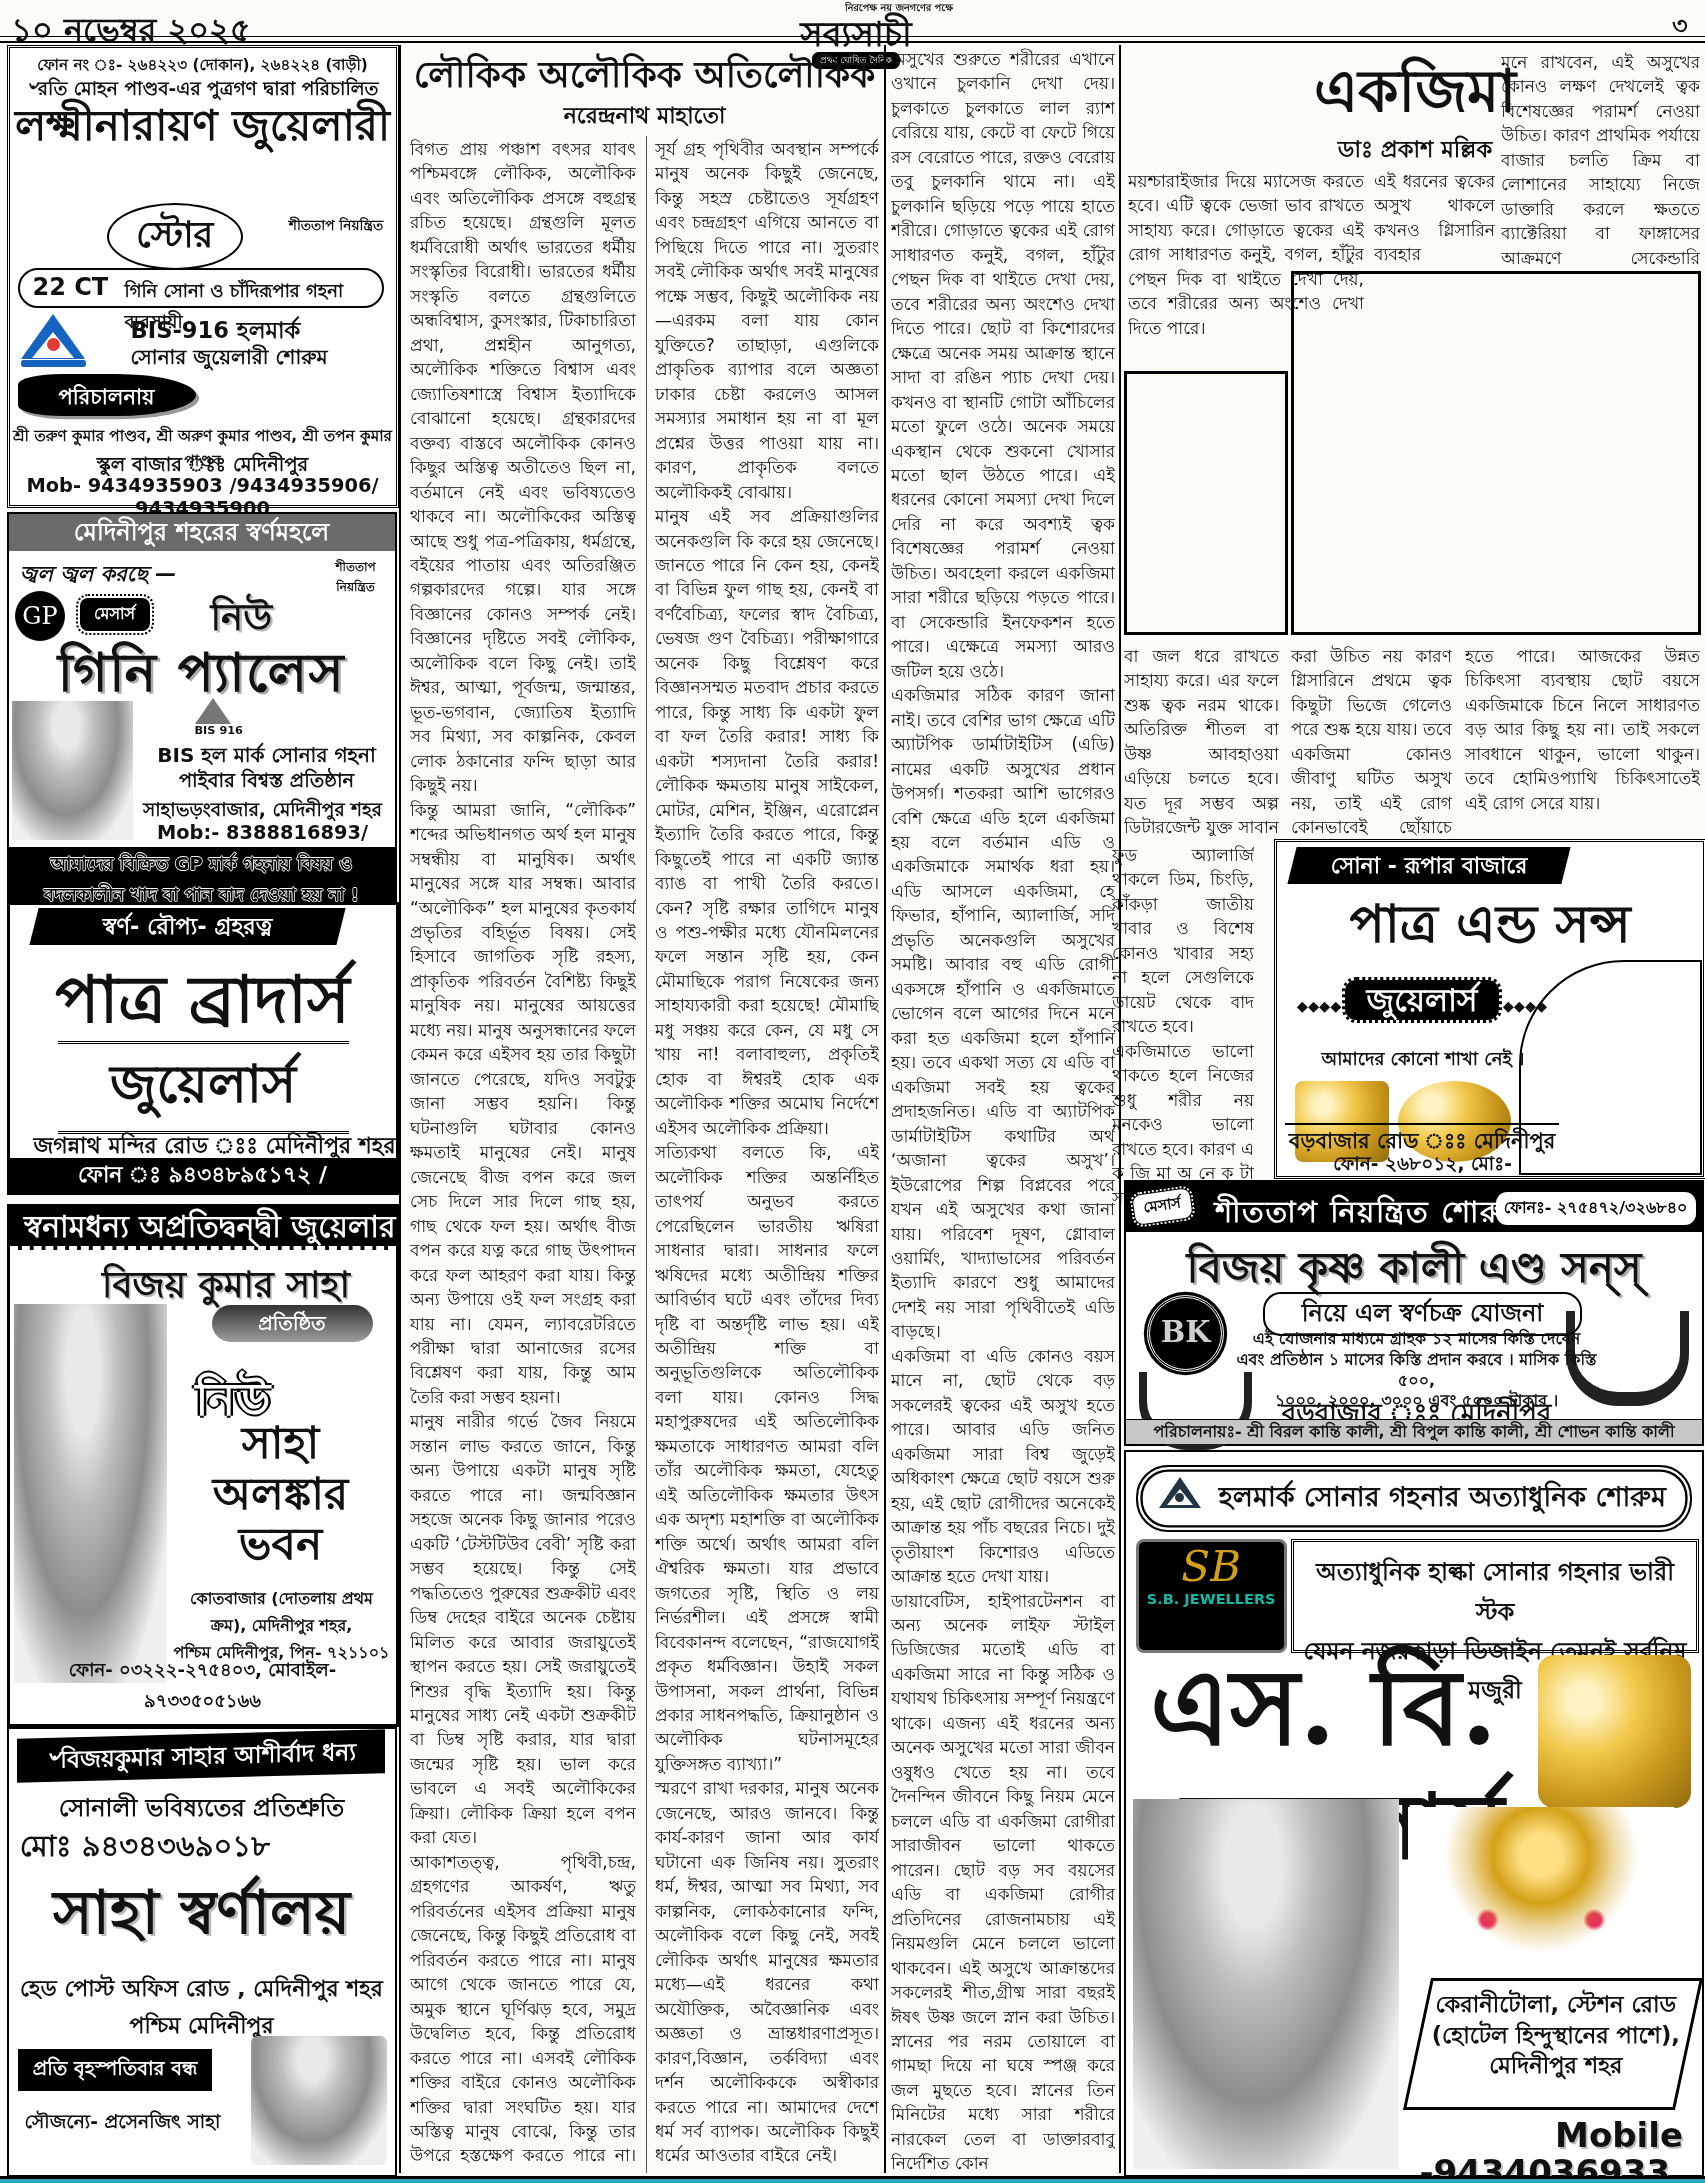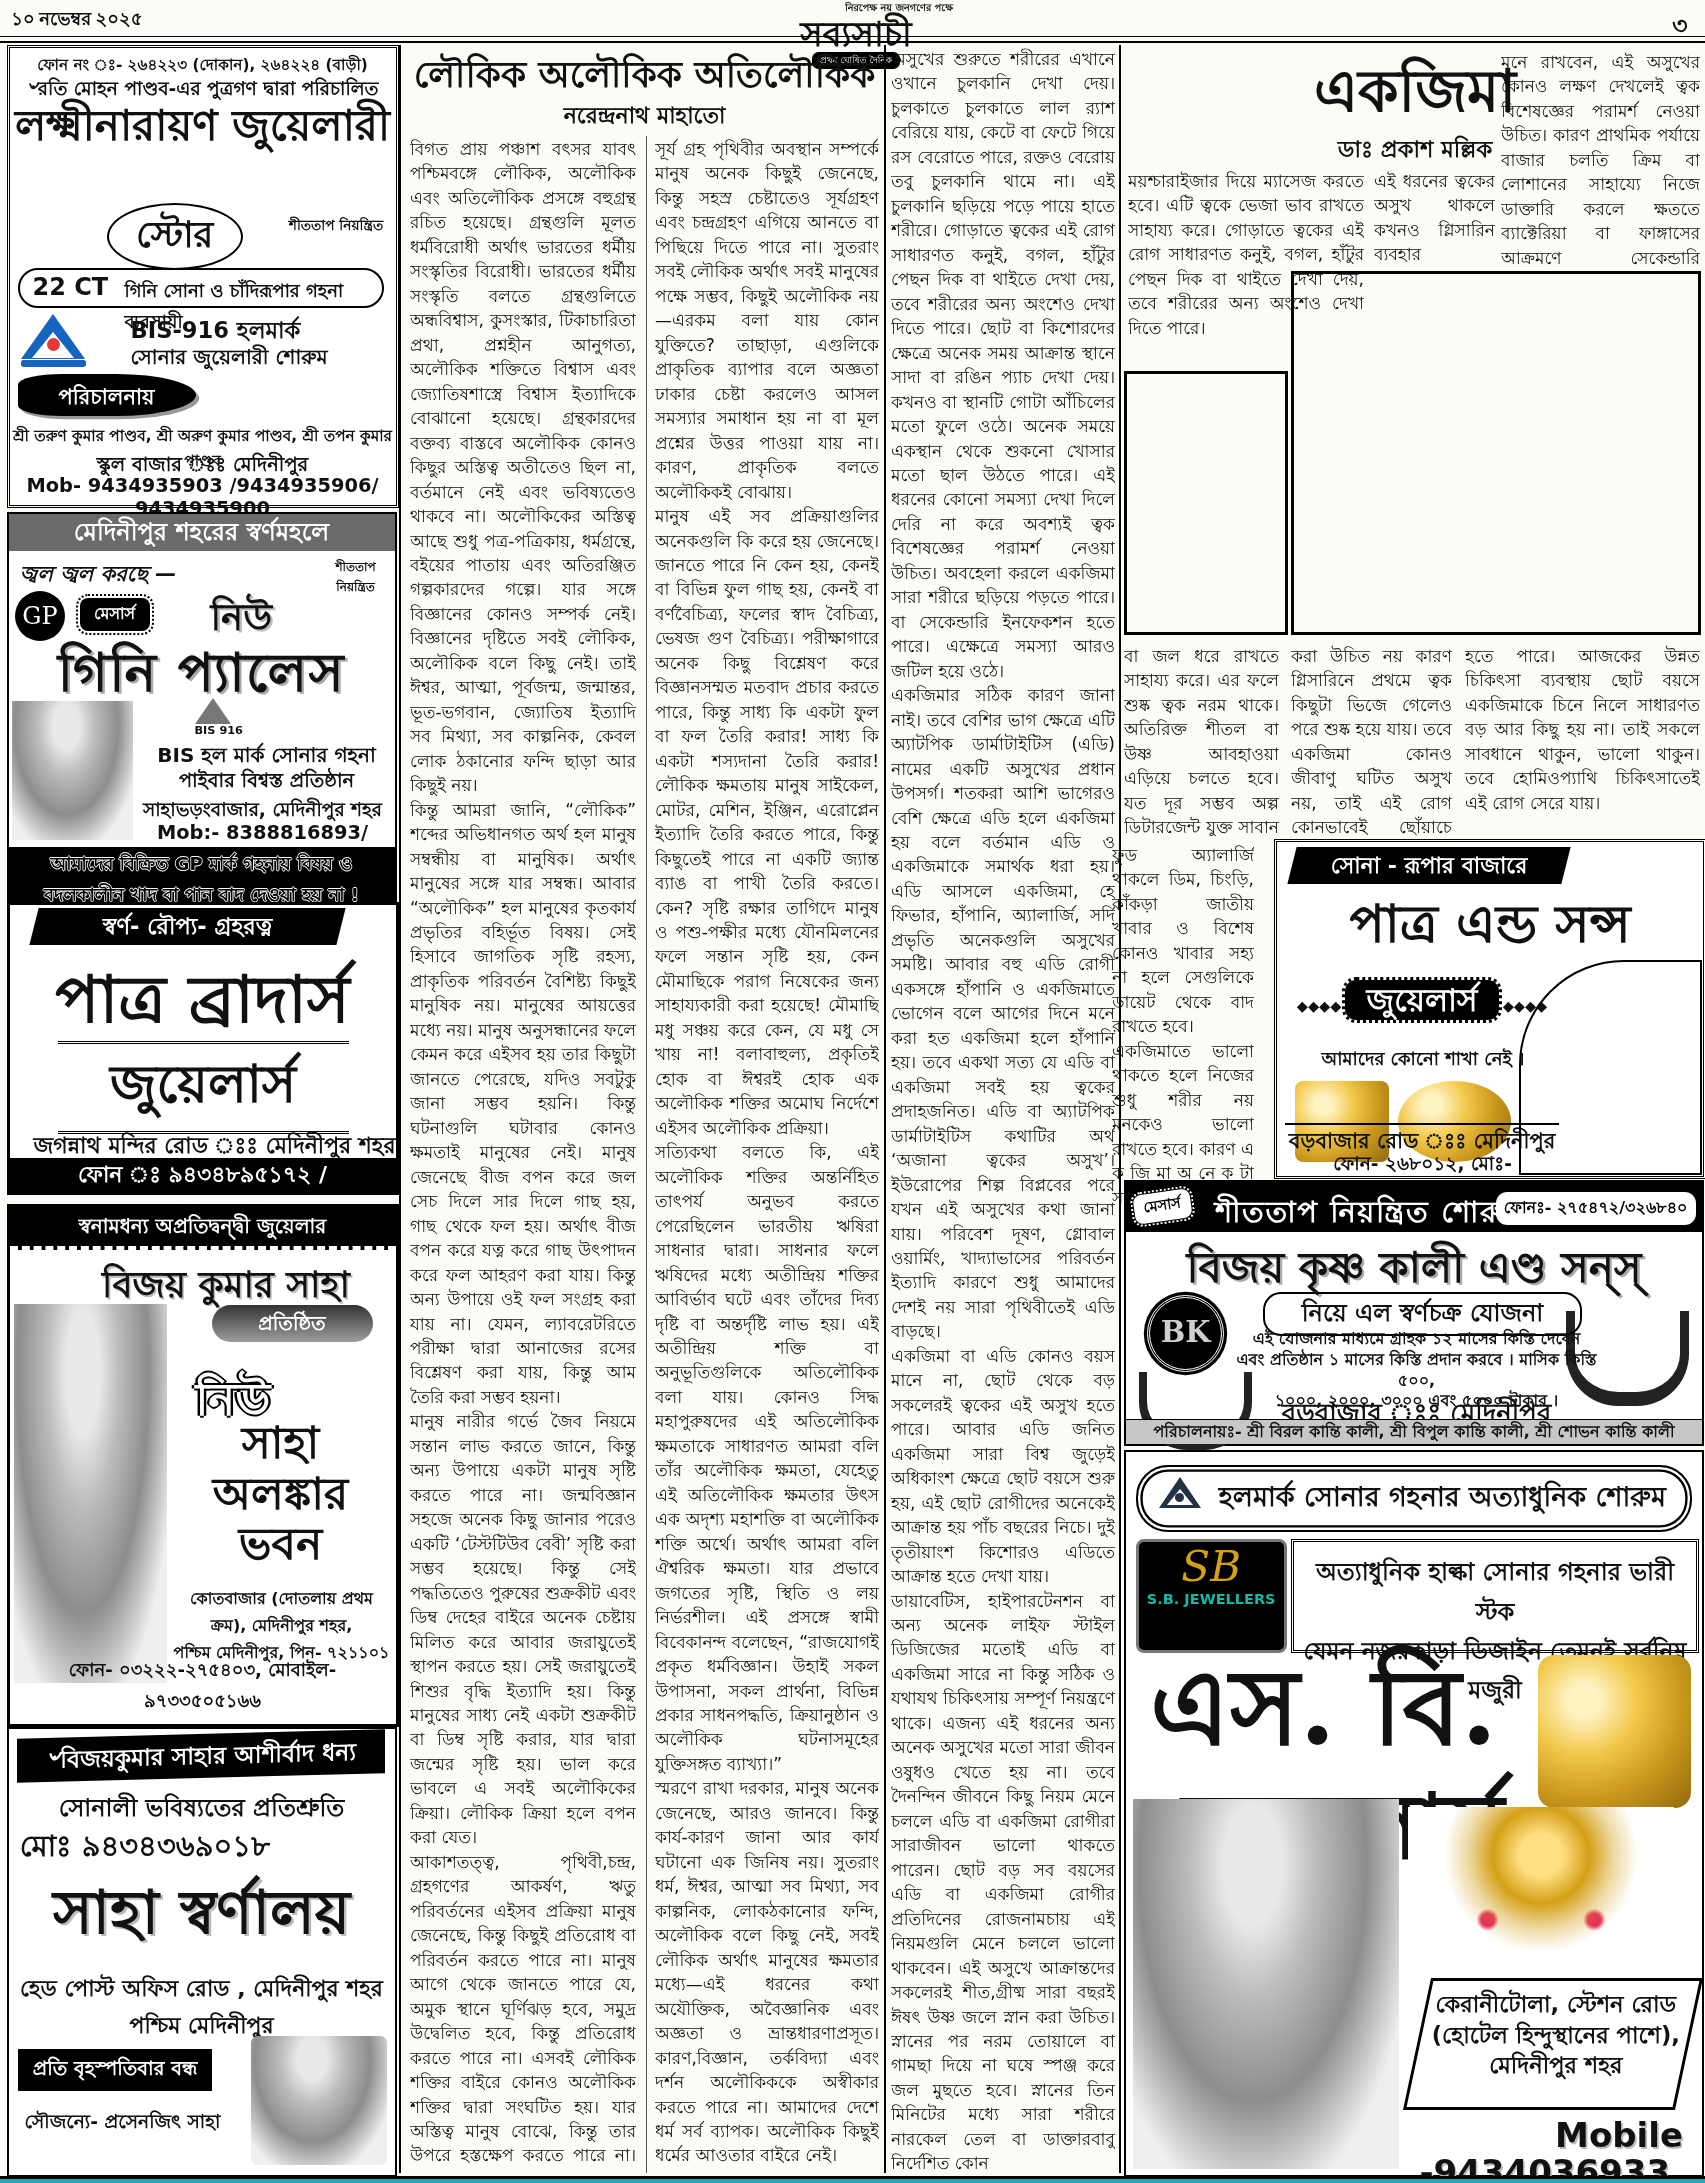--- a/index.html
+++ b/index.html
@@ -23,21 +23,21 @@
   .oval{border:2.4px solid #000;border-radius:50%;display:inline-block;padding:1.6px 27.4px;}
   .pill{border:2.4px solid #000;border-radius:32px;}
   .skew{transform:skewX(-14deg);}
   .outl{color:#fff;text-shadow:-1.6px 0 #000,1.6px 0 #000,0 -1.6px #000,0 1.6px #000,-1.6px -1.6px #000,1.6px 1.6px #000;}
 </style>
 </head>
 <body>
 
 <div id="page">
 
-  <div class="abs b" style="left:11.3px;top:4.8px;font-size:18px;font-family:Liberation Serif, serif;">১০ নভেম্বর ২০২৫</div>
+  <div class="abs b" style="left:11.3px;top:4.8px;font-size:32px;">১০ নভেম্বর ২০২৫</div>
   <div class="abs c" style="left:759px;top:0;width:194px;">
     <div style="font-size:9.7px;font-weight:bold;text-align:right;">নিরপেক্ষ নয় জনগণের পক্ষে</div>
     <div class="x" style="font-size:34px;line-height:1.0;font-family:'DejaVu Serif',serif;">সব্যসাচী</div>
     <div class="band" style="display:inline-block;font-size:9px;padding:0.8px 8px;border-radius:6.5px;">প্রথম ঘোষিত দৈনিক</div>
   </div>
   <div class="abs b" style="left:1672px;top:6.5px;font-size:24px;">৩</div>
   <div class="abs" style="left:0;top:36px;width:1705px;height:4px;border-top:0.8px solid #000;border-bottom:2.4px solid #000;"></div>
 
   <div class="vd" style="left:399px;top:45px;height:2128px;"></div>
   <div class="vs" style="left:646px;top:136px;height:2037px;"></div>
@@ -103,21 +103,21 @@
     <div class="abs band skew" style="left:24px;top:3.2px;width:307px;height:37px;">
       <div class="b c" style="transform:skewX(14deg);font-size:22.6px;line-height:37px;">স্বর্ণ- রৌপ্য- গ্রহরত্ন</div>
     </div>
     <div class="abs x c" style="left:0;top:45px;width:100%;font-size:65px;font-family:'DejaVu Serif',serif;">পাত্র ব্রাদার্স</div>
     <div class="abs x c" style="left:48px;top:136px;width:291px;font-size:52px;border-top:3.2px double #000;border-bottom:3.2px double #000;font-family:'DejaVu Serif',serif;">জুয়েলার্স</div>
     <div class="abs b c" style="left:12px;top:223px;width:100%;font-size:22px;">জগন্নাথ মন্দির রোড ঃঃ মেদিনীপুর শহর</div>
     <div class="abs band c b" style="left:0;bottom:0;width:100%;height:34px;font-size:22px;line-height:34px;">ফোন ঃ ৯৪৩৪৮৯৫১৭২  / ৬২৯৫৭০৯৩৫৮</div>
   </div>
 
   <div class="adbox" style="left:6.5px;top:1204px;width:386px;height:517px;">
-    <div class="band c b" style="height:39px;font-size:20px;line-height:39px;border-bottom:4.8px dashed #fff;">স্বনামধন্য অপ্রতিদ্বন্দ্বী জুয়েলার</div>
+    <div class="band c b" style="height:39px;font-size:30px;line-height:39px;border-bottom:4.8px dashed #fff;text-align:right;">স্বনামধন্য অপ্রতিদ্বন্দ্বী জুয়েলার</div>
     <div class="abs x c" style="left:48px;top:50px;width:337px;font-size:36px;text-shadow:1.6px 1.6px 0 #bbb;">বিজয় কুমার সাহা</div>
     <div class="abs c" style="left:202px;top:98px;width:161px;height:37px;border-radius:19.4px;background:linear-gradient(180deg,#333,#9e9e9e);color:#fff;">
       <span class="b" style="font-size:19.4px;line-height:37px;">প্রতিষ্ঠিত</span>
     </div>
     <div class="grayimg abs" style="left:4.8px;top:97px;width:153px;height:379px;"></div>
     <div class="abs x" style="left:186px;top:158px;font-size:45px;color:#fff;text-shadow:-2.4px 0 #000,2.4px 0 #000,0 -2.4px #000,0 2.4px #000;">নিউ</div>
     <div class="abs x c" style="left:161px;top:211px;width:220px;font-size:44px;line-height:1.15;font-family:'DejaVu Serif',serif;">সাহা অলঙ্কার ভবন</div>
     <div class="abs b" style="left:163px;top:379px;width:218px;font-size:16px;text-align:center;white-space:pre-line;">কোতবাজার (দোতলায় প্রথম ক্রম), মেদিনীপুর শহর,
 পশ্চিম মেদিনীপুর, পিন- ৭২১১০১</div>
     <div class="abs b c" style="left:0;bottom:6.5px;width:100%;font-size:18px;">ফোন- ০৩২২২-২৭৫৪০৩, মোবাইল- ৯৭৩৩৫০৫১৬৬</div>

